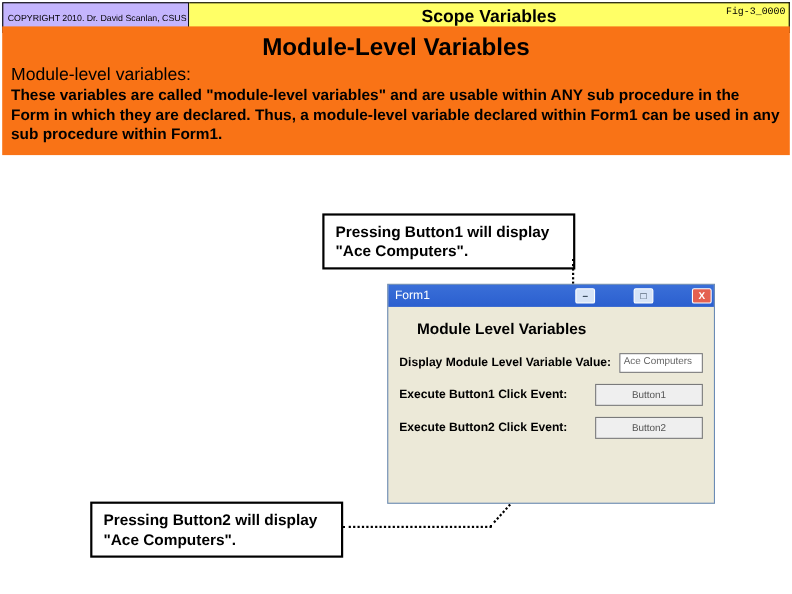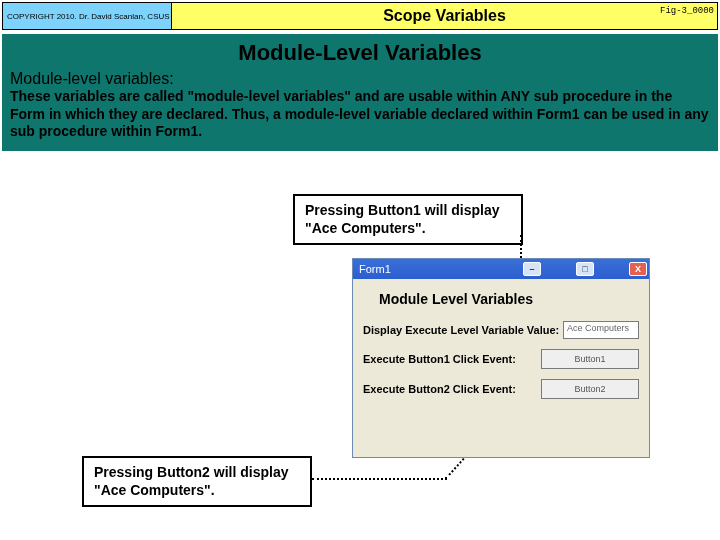--- a/index.html
+++ b/index.html
@@ -19,43 +19,43 @@
     display: flex;
     align-items: stretch;
   }
   .copyright {
     width: 170px;
     border: 1px solid #000;
     font-size: 8px;
     display: flex;
     align-items: center;
     padding-left: 4px;
-    background: #7dd3fc;
+    background: #c4b5fd;
   }
   .title-box {
     flex: 1;
     border: 1px solid #000;
     border-left: none;
     background: #ffff66;
     display: flex;
     align-items: center;
     justify-content: center;
     font-size: 16px;
     font-weight: bold;
   }
   .fig-id {
     position: absolute;
     right: 6px; top: 6px;
     font-size: 9px;
     font-family: Liberation Mono, monospace;
   }
   .yellow-block {
     position: absolute;
-    left: 2px; top: 34px; right: 2px;
-    background: #0f766e;
+    left: 2px; top: 24px; right: 2px;
+    background: #f97316;
     padding: 6px 8px 10px 8px;
   }
   .subheading {
     text-align: center;
     font-size: 22px;
     font-weight: bold;
     margin-bottom: 4px;
   }
   .para-lead {
     font-weight: normal;
@@ -181,21 +181,21 @@
   <div class="win-titlebar">
     <span class="win-title-text">Form1</span>
     <span class="win-btn">–</span>
     <span class="win-btn">□</span>
     <span class="win-btn close">X</span>
   </div>
   <div class="win-body">
     <div class="form-heading">Module Level Variables</div>
 
     <div class="row">
-      <div class="row-label">Display Execute Level Variable Value:</div>
+      <div class="row-label">Display Module Level Variable Value:</div>
       <div class="txt">Ace Computers</div>
     </div>
 
     <div class="row">
       <div class="row-label">Execute Button1 Click Event:</div>
       <div class="btn">Button1</div>
     </div>
 
     <div class="row">
       <div class="row-label">Execute Button2 Click Event:</div>

